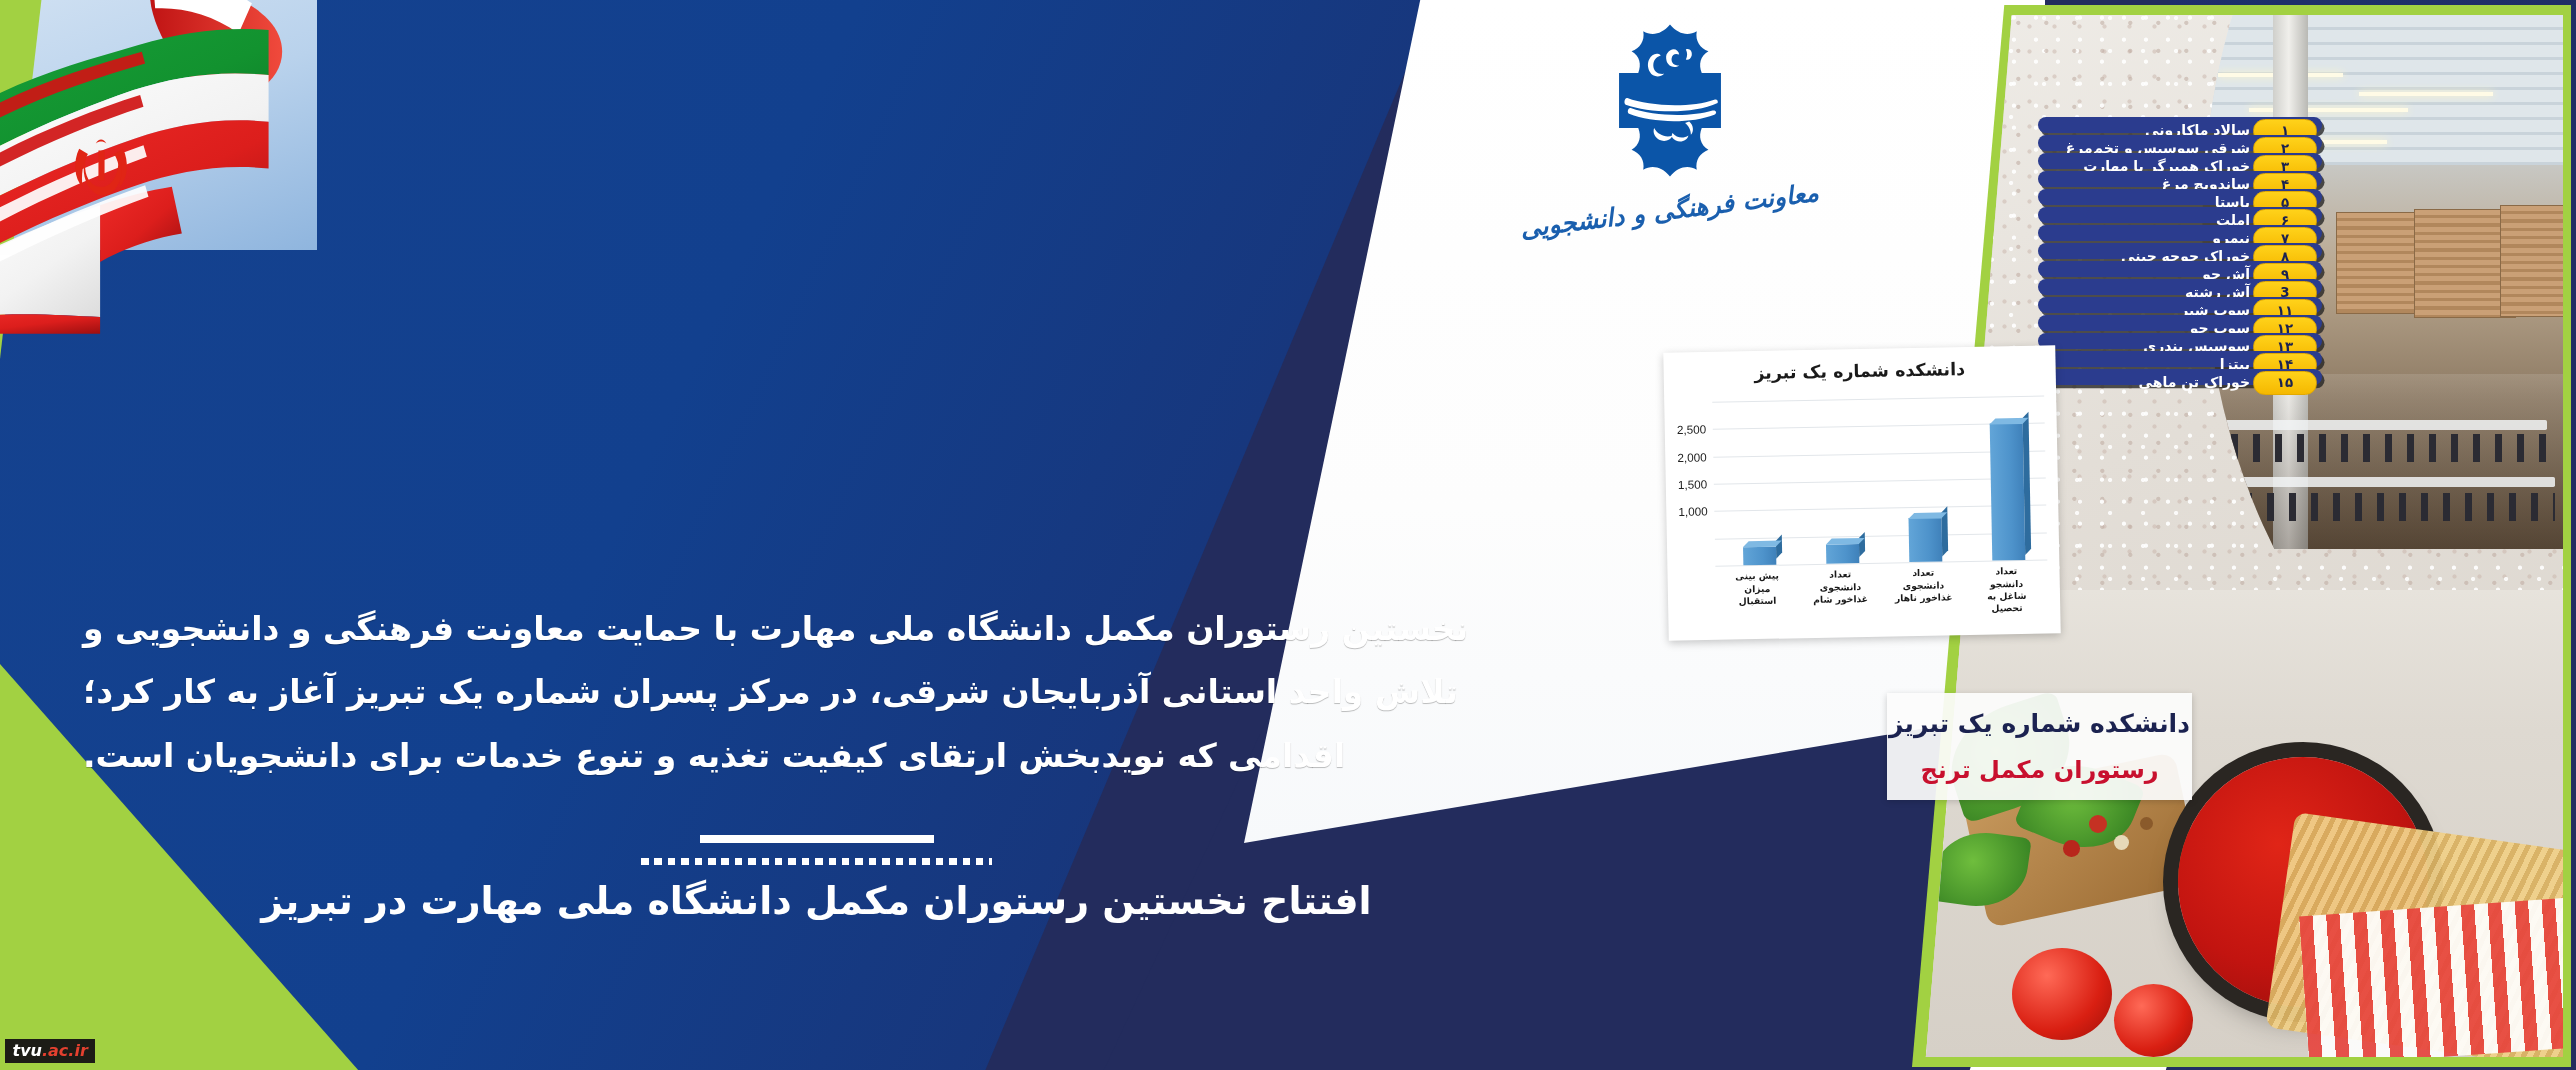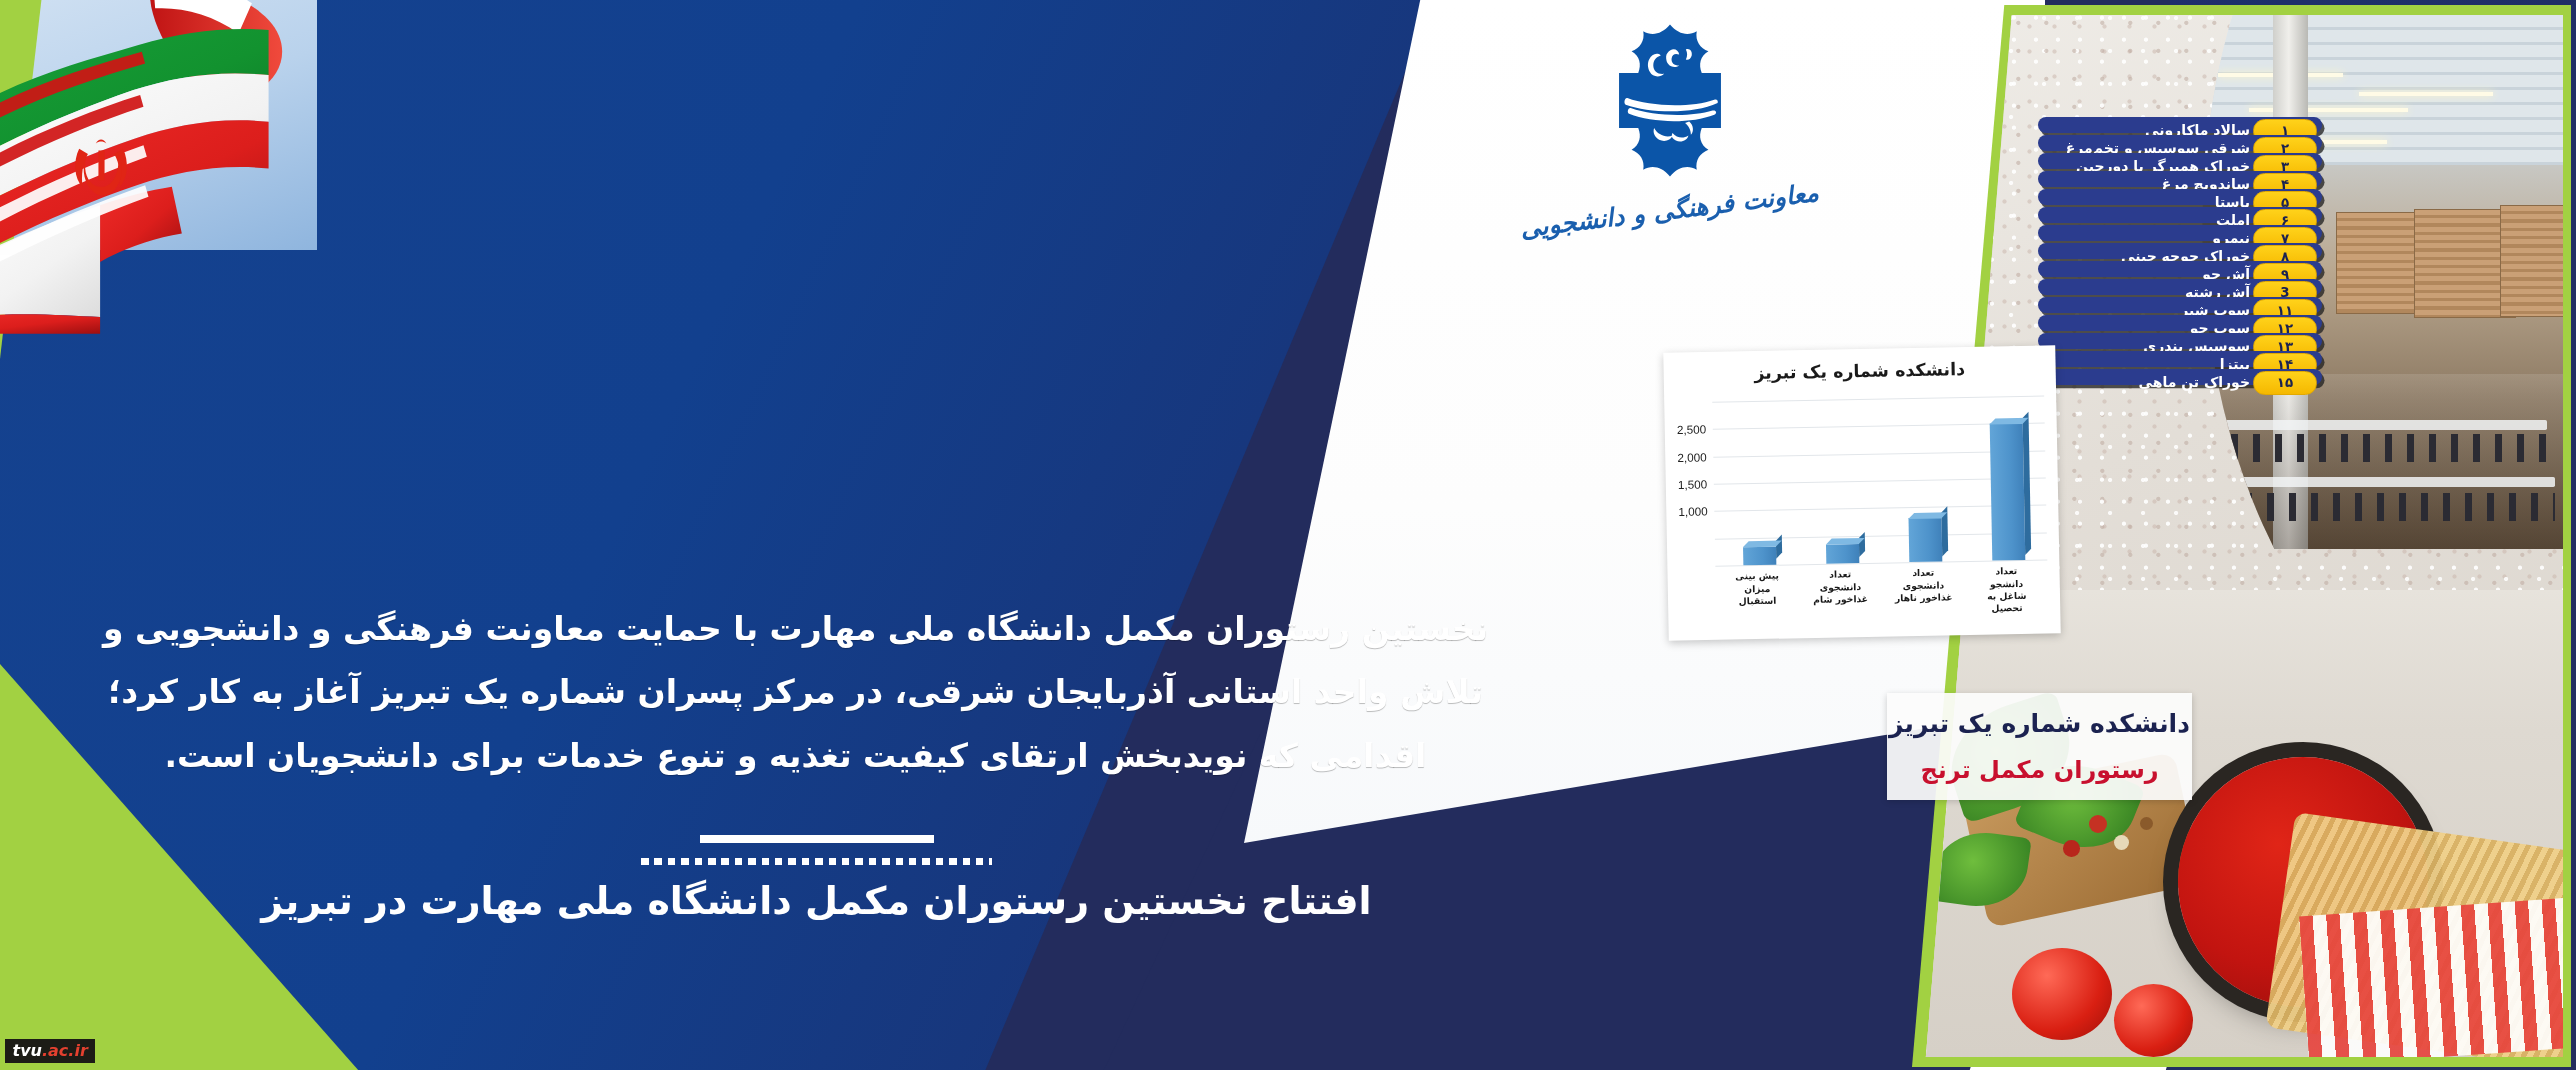--- a/index.html
+++ b/index.html
@@ -52,21 +52,21 @@
     font-weight:bold;color:#b4e04a;
     font-size:93px;line-height:1.32;letter-spacing:-0.8px;
     text-shadow:4.2px 5px 0 rgba(0,0,0,.30), 1.7px 2.5px 0.8px rgba(0,0,0,.25);
     direction:rtl;white-space:nowrap;}
   .h-line.second{font-size:87px;}
 
   .rule{width:634px;height:5.8px;background:#ffffff;margin:28px auto 0 auto;border-radius:0.8px;}
 
   
   .body-par{position:absolute;left:83px;right:1068px;top:597px;
-    direction:rtl;text-align:center;color:#ffffff;
+    direction:rtl;text-align:left;color:#ffffff;
     font-size:33px;line-height:1.92;font-weight:bold;
     text-shadow:0 0.8px 0.8px rgba(0,0,0,.25);}
 
   
   .cap-wrap{position:absolute;left:209px;right:1152px;top:835px;text-align:center;direction:rtl;}
   .cap-rule{width:234px;height:7.5px;background:#ffffff;margin:0 auto 15px auto;}
   .cap-dots{width:351px;height:7.5px;margin:0 auto 10px auto;
     background:repeating-linear-gradient(to right,#ffffff 0 7.5px, transparent 7.5px 13.4px);}
   .cap-text{color:#ffffff;font-size:38px;font-weight:bold;line-height:1.4;white-space:nowrap;}
 
@@ -315,21 +315,21 @@
       <div class="menu-label">سالاد ماکارونی</div>
       <div class="menu-num">۱</div>
     </div>
     <div class="menu-row">
       <div class="menu-pill"></div>
       <div class="menu-label">شرقی سوسیس و تخم‌مرغ</div>
       <div class="menu-num">۲</div>
     </div>
     <div class="menu-row">
       <div class="menu-pill"></div>
-      <div class="menu-label">خوراک همبرگر با دورچین</div>
+      <div class="menu-label">خوراک همبرگر با مهارت</div>
       <div class="menu-num">۳</div>
     </div>
     <div class="menu-row">
       <div class="menu-pill"></div>
       <div class="menu-label">ساندویچ مرغ</div>
       <div class="menu-num">۴</div>
     </div>
     <div class="menu-row">
       <div class="menu-pill"></div>
       <div class="menu-label">پاستا</div>

